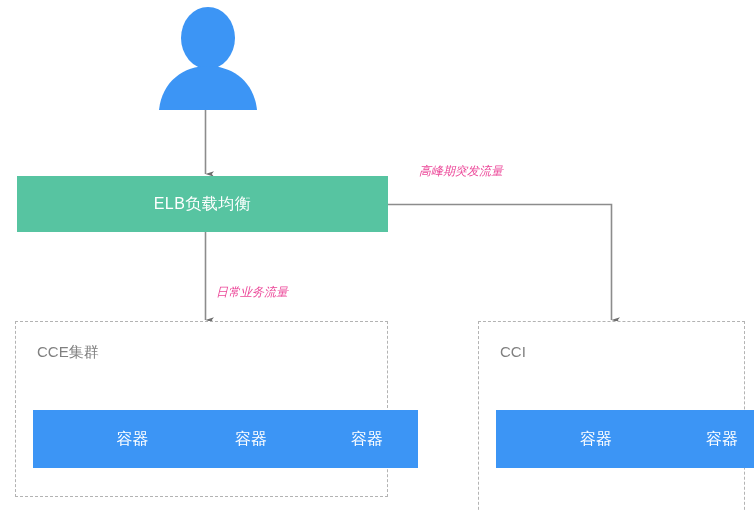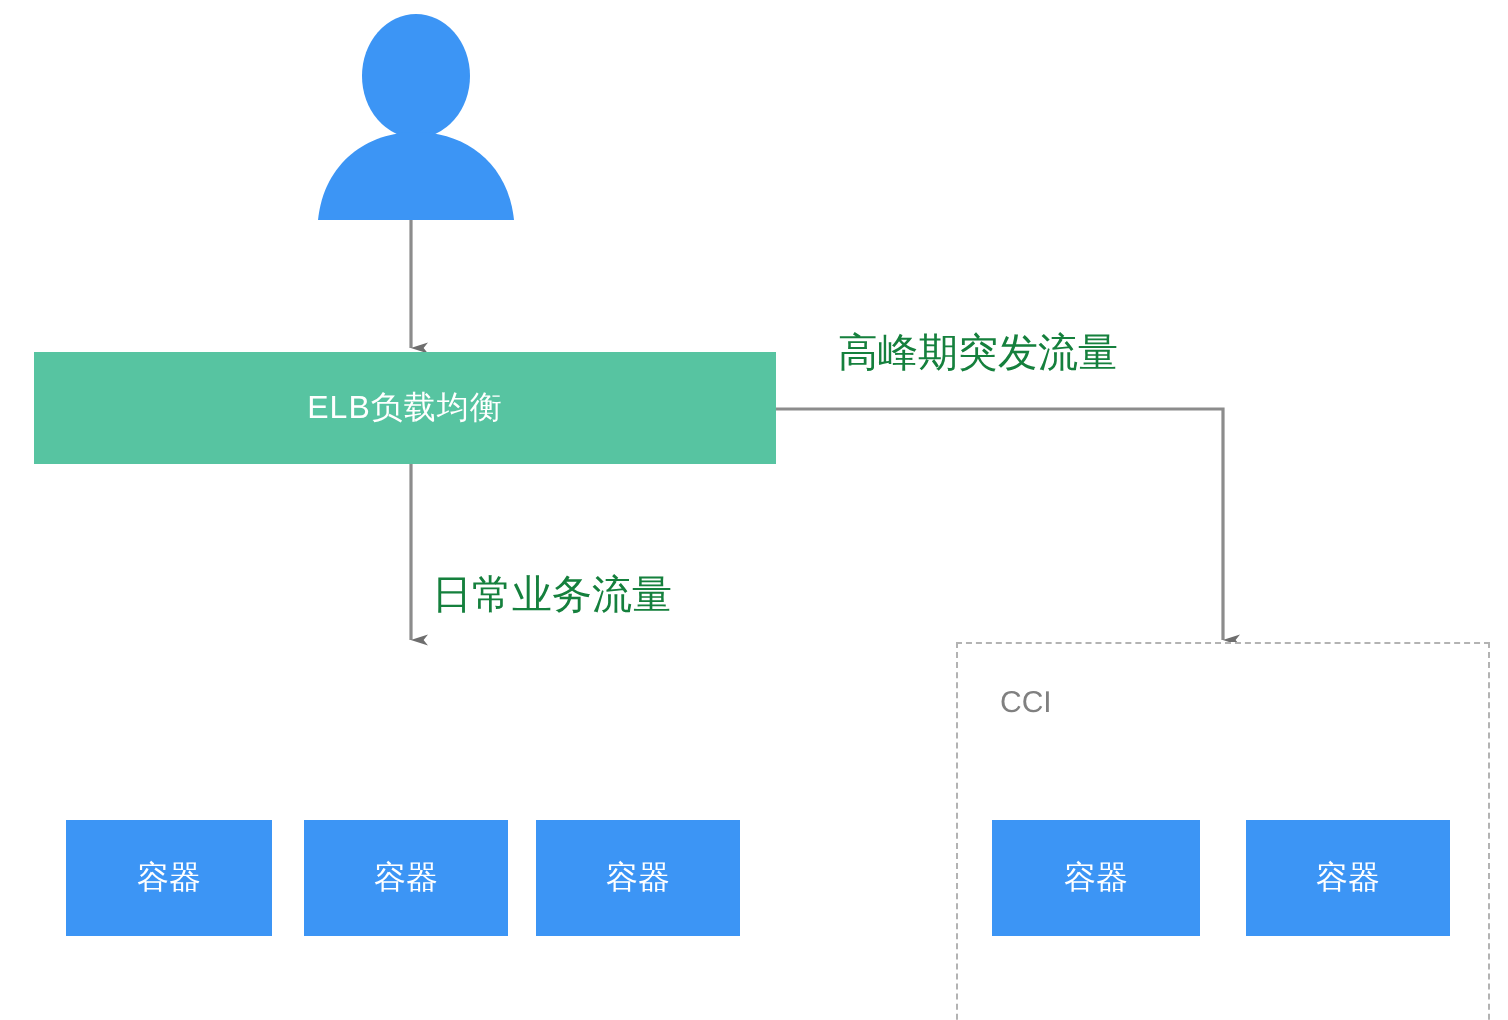--- a/index.html
+++ b/index.html
@@ -74,33 +74,35 @@
 
   
   .container-chip {
     position: absolute;
     top: 410px;
     height: 58px;
     background: #3c95f5;
     display: flex;
     align-items: center;
     justify-content: center;
+    padding-left: 48px;
   }
   .container-chip .chip-label {
     color: #ffffff;
     font-size: 16px;
     white-space: nowrap;
   }
 
   
   .edge-label {
     position: absolute;
-    font-size: 20px;
-    color: #15803d;
+    font-size: 12px;
+    color: #ec4899;
     white-space: nowrap;
+    font-style: italic;
   }
   #label-peak { left: 419px; top: 163px; }
   #label-daily { left: 216px; top: 284px; }
 
   
   #connectors {
     left: 0;
     top: 0;
     width: 754px;
     height: 510px;
@@ -131,20 +133,23 @@
     <path d="M50,60 C74,60 96,75 99,104 L1,104 C4,75 26,60 50,60 Z" fill="#3c95f5"></path>
   </svg>
 
   <div id="elb-box" class="abs">
     <span class="elb-label">ELB负载均衡</span>
   </div>
 
   <span id="label-peak" class="edge-label">高峰期突发流量</span>
   <span id="label-daily" class="edge-label">日常业务流量</span>
 
+  <div id="cce-group" class="abs group-box">
+    <span class="group-title">CCE集群</span>
+  </div>
 
   <div id="cci-group" class="abs group-box">
     <span class="group-title">CCI</span>
   </div>
 
   <div class="container-chip" style="left: 33px; width: 103px;">
     <span class="chip-label">容器</span>
   </div>
   <div class="container-chip" style="left: 152px; width: 102px;">
     <span class="chip-label">容器</span>

